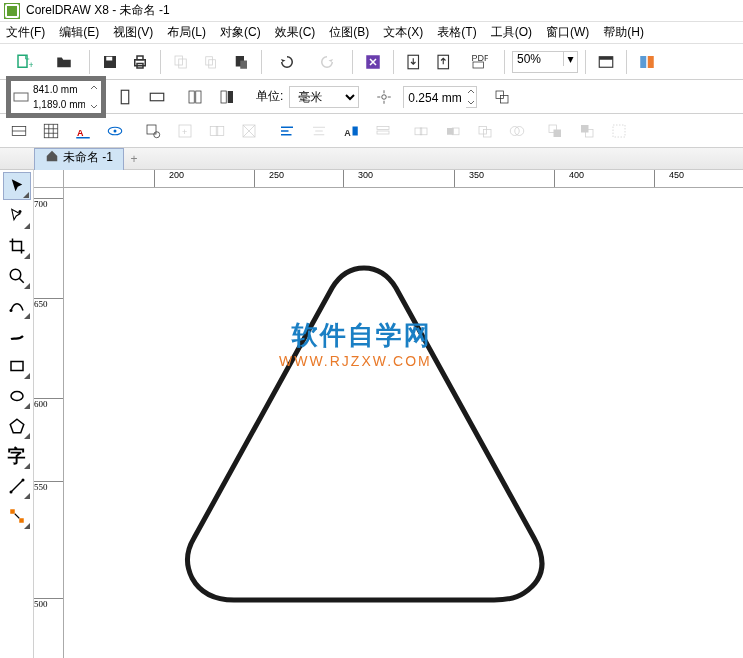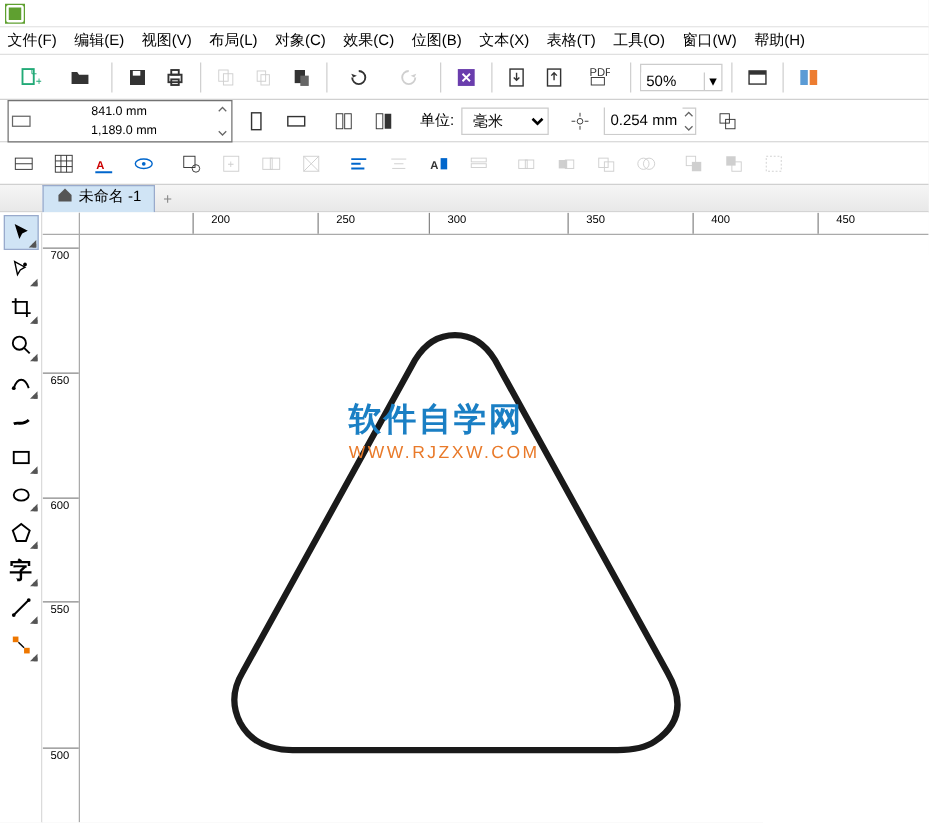--- a/index.html
+++ b/index.html
@@ -13,51 +13,52 @@
 .toolbar .sep { width:1px; height:24px; background:#d0d0d0; margin:0 3px;}
 .tb-btn { width: 26px; height: 26px; display:flex; align-items:center; justify-content:center; border:1px solid transparent; }
 .tb-btn.wdd { width: 36px; }
 .tb-btn svg { width:18px; height:18px; }
 .propbar, .propbar2 { height: 34px; background: #fff; display: flex; align-items: center; padding: 0 6px; gap: 6px; border-bottom: 1px solid #d0d0d0;}
 .propbar select, .propbar input, .propbar2 input { height: 22px; border:1px solid #ccc; padding:0 4px; background:#fff;}
 .paper-size { width: 156px; }
 .dims { display:flex; flex-direction:column; gap:0; }
 .dims .row { display:flex; align-items:center; gap:2px; height:15px;}
 .dims input { width: 60px; height:14px; font-size:10px; border:none; background:transparent;}
-.dim-box { border:1px solid #737373; display:flex; align-items:center; padding:1px 2px;gap:44px;}
+.dim-box { border:5px solid #737373; display:flex; align-items:center; padding:1px 2px;}
 .tab-row { height: 22px; background: linear-gradient(#f5f5f5,#e8e8e8); display:flex; align-items:center; border-bottom:1px solid #ccc;}
 .tab { display:flex; gap:4px; padding:0 10px; height:22px; background:#d0e4f5; border:1px solid #9ac; border-bottom:none;}
 .tab-add { width:20px; height:20px; display:flex; align-items:center; justify-content:center; color:#888;}
 .workspace { display:flex; height: calc(658px - 22px - 22px - 36px - 34px - 34px - 22px); position:relative; background:#fff;}
 .left-toolbox { width: 34px; background:#fff; border-right:1px solid #d0d0d0; display:flex; flex-direction:column; align-items:center; padding-top:2px; gap:2px;}
 .tool { width:28px; height:28px; display:flex; align-items:center; justify-content:center; position:relative;}
 .tool.selected { background:#d0e4f5; border:1px solid #9ac;}
 .tool .flyout { position:absolute; bottom:1px; right:1px; border:3px solid transparent; border-right-color:#555; border-bottom-color:#555; width:0; height:0;}
 .canvas-area { flex:1; position:relative; overflow:hidden; background:#fff;}
 .ruler-h { position:absolute; top:0; left:30px; right:0; height:18px; background:#fff; border-bottom:1px solid #aaa; overflow:hidden;}
 .ruler-v { position:absolute; top:18px; left:0; width:30px; bottom:0; background:#fff; border-right:1px solid #aaa; overflow:hidden;}
 .ruler-corner { position:absolute; top:0; left:0; width:30px; height:18px; background:#fff; border-right:1px solid #aaa; border-bottom:1px solid #aaa;}
 .ruler-h .tick { position:absolute; top:0; height:34px; border-left:1px solid #888; font-size:9px; padding-left:14px; line-height:10px;}
-.ruler-v .tick { position:absolute; left:0; width:30px; border-top:1px solid #888; font-size:9px; text-align:center; padding-right:2px; line-height:10px;}
+.ruler-v .tick { position:absolute; left:0; width:30px; border-top:1px solid #888; font-size:9px; text-align:left; padding-right:2px; line-height:10px;font-family:Liberation Serif, serif;}
 .canvas { position:absolute; top:18px; left:30px; right:0; bottom:0; background:#fff;}
 .triangle-shape { position:absolute; top:60px; left:100px; }
-.watermark { position:absolute; top:130px; left:215px; text-align:left; }
+.watermark { position:absolute; top:130px; left:215px; text-align:right; }
 .watermark .wm-cn { font-size:26px; font-weight:bold; color:#1a7fc4; letter-spacing:2px;}
 .watermark .wm-url { font-size:14px; color:#e97a2a; letter-spacing:2px;}
-.zoom-combo { display:flex; align-items:flex-end; border:1px solid #ccc; height:22px;}
+.zoom-combo { display:flex; align-items:flex-start; border:1px solid #ccc; height:22px;}
 .zoom-combo input { border:none; width:50px; padding:0 4px;}
 .zoom-combo .dd { width:14px; text-align:center; border-left:1px solid #ccc;}
 .unit-label { margin-left:4px;}
 .sm-ico { width:16px; height:16px; }
 </style>
 </head>
 <body>
 
 <div class="titlebar">
   <div class="logo"></div>
+  <span>CorelDRAW X8 - 未命名 -1</span>
 </div>
 
 <div class="menubar">
   <span>文件(F)</span>
   <span>编辑(E)</span>
   <span>视图(V)</span>
   <span>布局(L)</span>
   <span>对象(C)</span>
   <span>效果(C)</span>
   <span>位图(B)</span>

